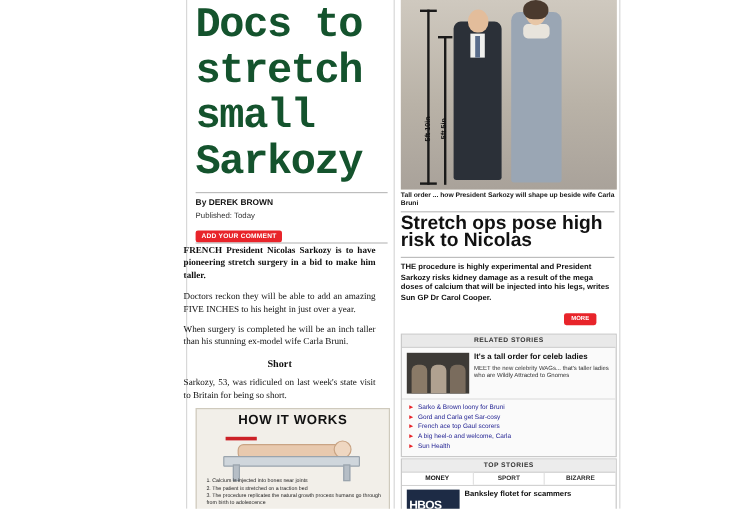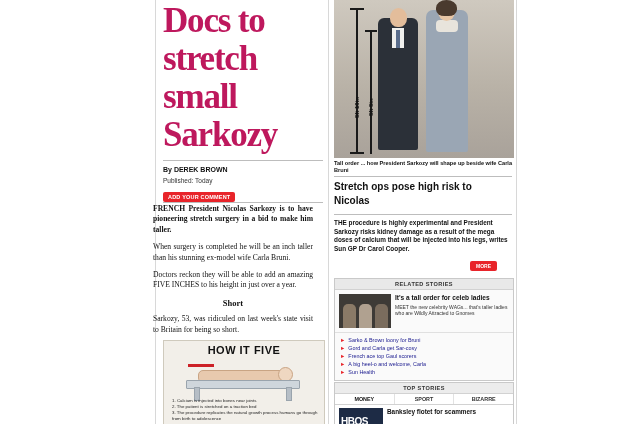--- a/index.html
+++ b/index.html
@@ -37,26 +37,26 @@
     height: 424px;
     background: #d8d8d8;
   }
 
   
   .headline {
     position: absolute;
     left: 163px;
     top: 2px;
     width: 170px;
-    font-family: Liberation Serif, serif;
+    font-family: Liberation Mono, monospace;
     font-weight: bold;
     font-size: 35px;
     line-height: 38px;
     letter-spacing: -1.2px;
-    color: #be185d;
+    color: #14532d;
   }
   .byline {
     position: absolute;
     left: 163px;
     top: 166px;
     font-family: "Liberation Sans", sans-serif;
     font-size: 7px;
     font-weight: bold;
     color: #111;
   }
@@ -304,21 +304,21 @@
     color: #111;
   }
 
   
   .side-head {
     position: absolute;
     left: 334px;
     top: 180px;
     width: 176px;
     font-family: "Liberation Sans", sans-serif;
-    font-size: 10px;
+    font-size: 16px;
     font-weight: bold;
     line-height: 14px;
     color: #111;
   }
   .side-body {
     position: absolute;
     left: 334px;
     top: 219px;
     width: 176px;
     font-family: "Liberation Sans", sans-serif;
@@ -488,28 +488,28 @@
   <div class="headline">Docs to stretch small Sarkozy</div>
 
   <div class="rule-thin" style="left:163px; top:160px; width:160px;"></div>
   <div class="byline">By DEREK BROWN</div>
   <div class="published">Published: Today</div>
   <div class="comment-btn">ADD YOUR COMMENT</div>
   <div class="rule-thin" style="left:163px; top:202px; width:160px;"></div>
 
   <div class="body-col">
     <p class="lede">FRENCH President Nicolas Sarkozy is to have pioneering stretch surgery in a bid to make him taller.</p>
+    <p>Doctors reckon they will be able to add an amazing FIVE INCHES to his height in just over a year.</p>
     <p>When surgery is completed he will be an inch taller than his stunning ex-model wife Carla Bruni.</p>
-    <p>Doctors reckon they will be able to add an amazing FIVE INCHES to his height in just over a year.</p>
     <div class="subhead">Short</div>
     <p>Sarkozy, 53, was ridiculed on last week's state visit to Britain for being so short.</p>
   </div>
 
   <div class="hiw">
-    <div class="hiw-title">HOW IT FIVE</div>
+    <div class="hiw-title">HOW IT WORKS</div>
     <div class="hiw-art">
       <div class="arrow-fig"></div>
       <div class="body-fig"></div>
       <div class="head-fig"></div>
       <div class="bed-frame"></div>
       <div class="bed-leg" style="left:22px;"></div>
       <div class="bed-leg" style="left:114px;"></div>
     </div>
     <div class="hiw-notes">
       <div>1. Calcium is injected into bones near joints</div>

